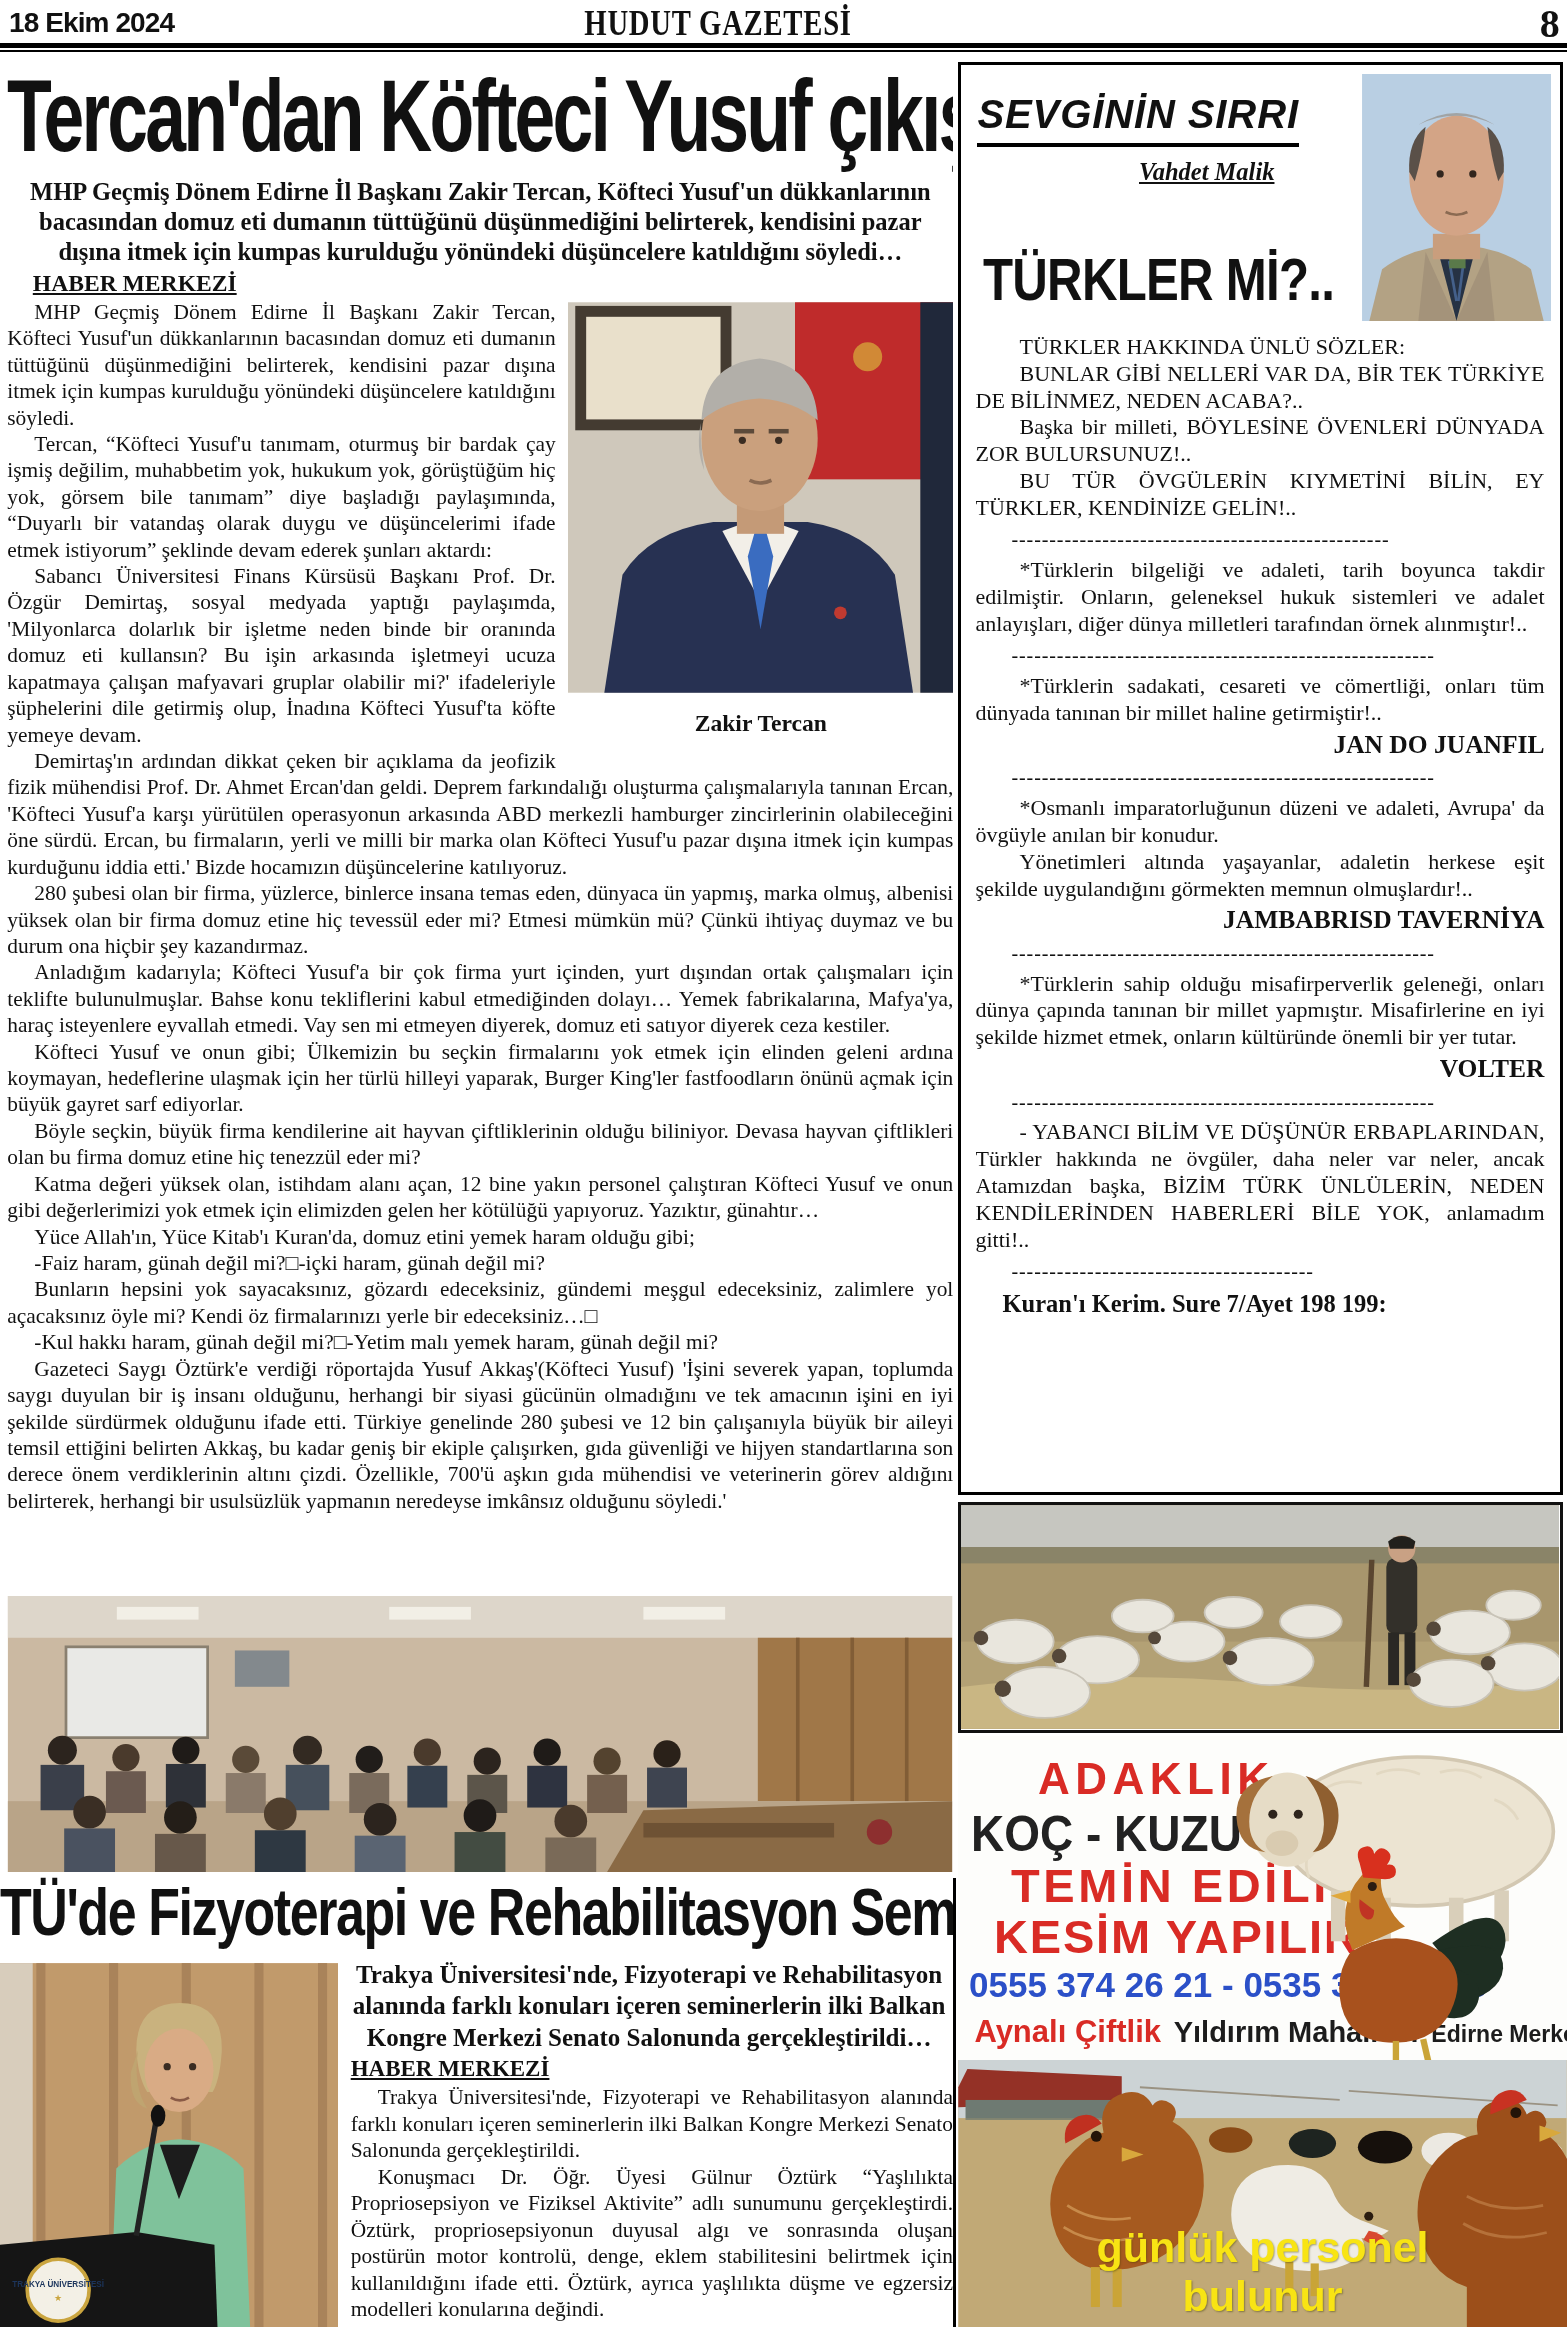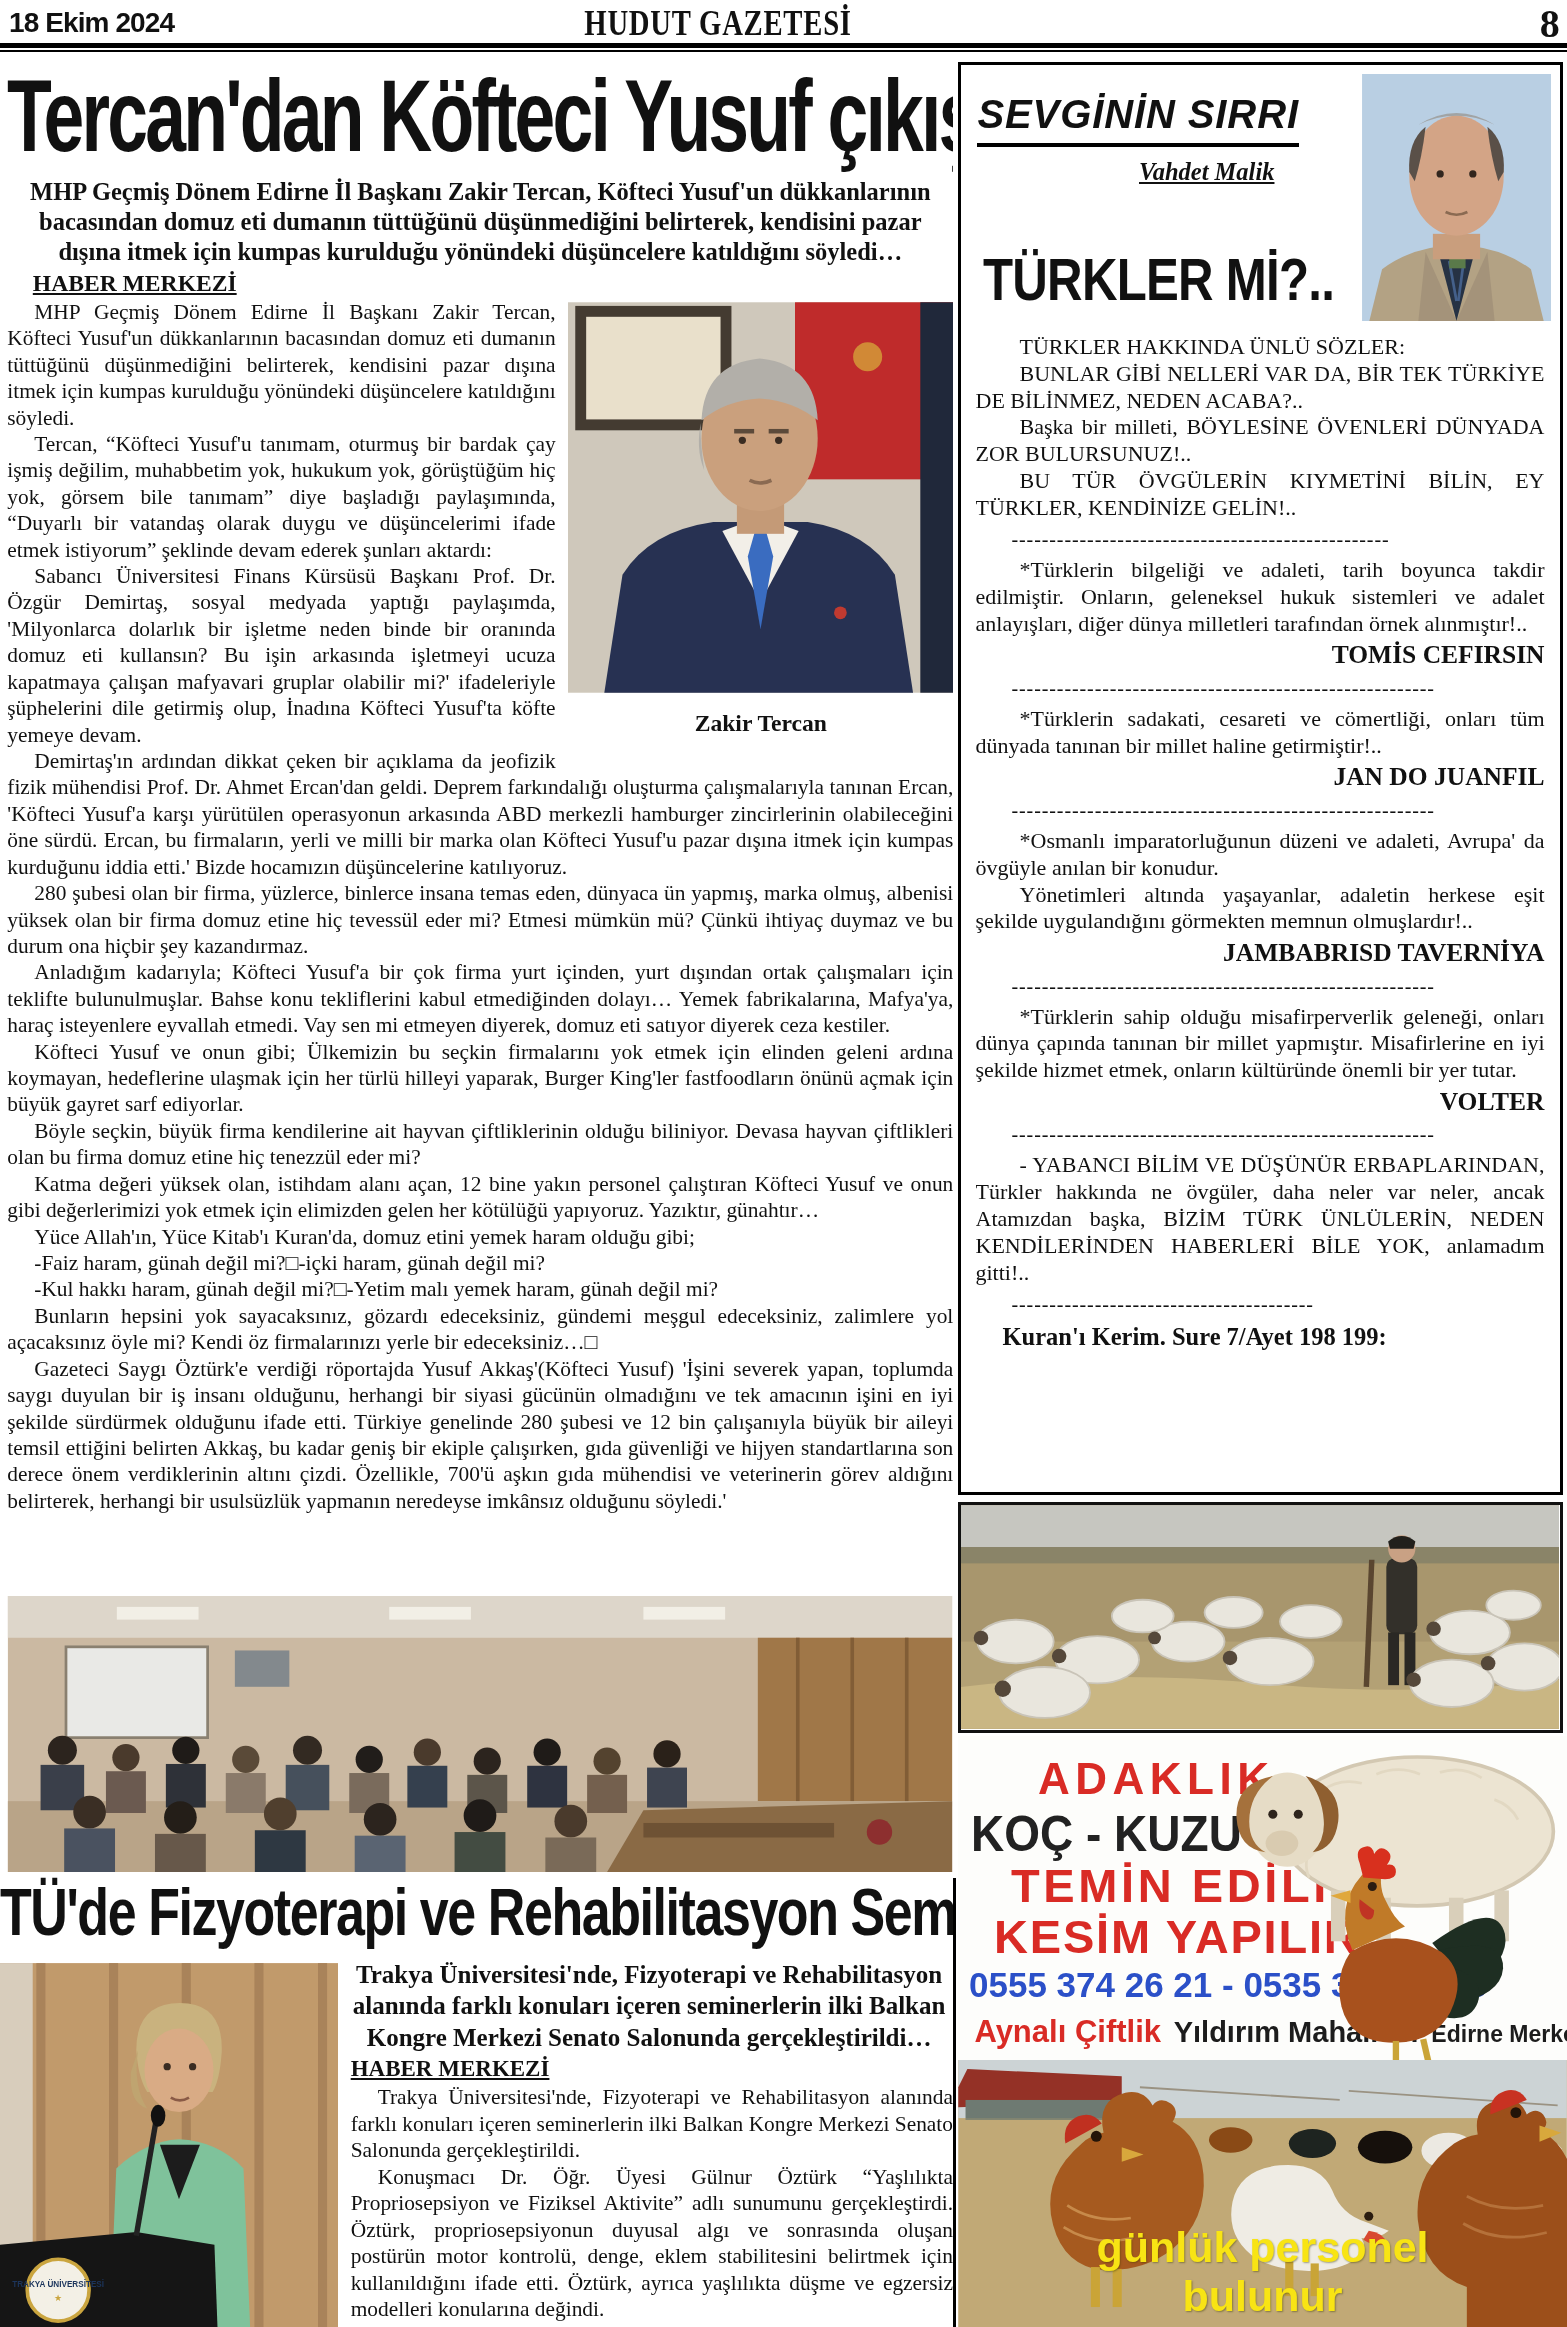--- a/index.html
+++ b/index.html
@@ -124,22 +124,22 @@
       <p>Tercan, “Köfteci Yusuf'u tanımam, oturmuş bir bardak çay işmiş değilim, muhabbetim yok, hukukum yok, görüştüğüm hiç yok, görsem bile tanımam” diye başladığı paylaşımında, “Duyarlı bir vatandaş olarak duygu ve düşüncelerimi ifade etmek istiyorum” şeklinde devam ederek  şunları aktardı:</p>
       <p>Sabancı Üniversitesi Finans Kürsüsü Başkanı Prof. Dr. Özgür Demirtaş, sosyal medyada yaptığı paylaşımda, 'Milyonlarca dolarlık bir işletme neden binde bir oranında domuz eti kullansın? Bu işin arkasında işletmeyi ucuza kapatmaya çalışan mafyavari gruplar olabilir mi?' ifadeleriyle şüphelerini dile getirmiş olup, İnadına Köfteci Yusuf'ta köfte yemeye devam.</p>
       <p>Demirtaş'ın ardından dikkat çeken bir açıklama da jeofizik fizik mühendisi Prof. Dr. Ahmet Ercan'dan geldi. Deprem farkındalığı oluşturma çalışmalarıyla tanınan Ercan, 'Köfteci Yusuf'a karşı yürütülen operasyonun arkasında ABD merkezli hamburger zincirlerinin olabileceğini öne sürdü. Ercan, bu firmaların, yerli ve milli bir marka olan Köfteci Yusuf'u pazar dışına itmek için kumpas kurduğunu iddia etti.' Bizde hocamızın düşüncelerine katılıyoruz.</p>
       <p>280 şubesi olan bir firma, yüzlerce, binlerce insana temas eden, dünyaca ün yapmış, marka olmuş, albenisi yüksek olan bir firma domuz etine hiç tevessül eder mi? Etmesi mümkün mü? Çünkü ihtiyaç duymaz ve bu durum ona hiçbir şey kazandırmaz.</p>
       <p>Anladığım kadarıyla; Köfteci Yusuf'a bir çok firma yurt içinden, yurt dışından ortak çalışmaları için teklifte bulunulmuşlar. Bahse konu tekliflerini kabul etmediğinden dolayı… Yemek fabrikalarına, Mafya'ya, haraç isteyenlere eyvallah etmedi. Vay sen mi etmeyen diyerek, domuz eti satıyor diyerek ceza kestiler.</p>
       <p>Köfteci Yusuf ve onun gibi; Ülkemizin bu seçkin firmalarını yok etmek için elinden geleni ardına koymayan, hedeflerine ulaşmak için her türlü hilleyi yaparak, Burger King'ler fastfoodların önünü açmak için büyük gayret sarf ediyorlar.</p>
       <p>Böyle seçkin, büyük firma kendilerine ait hayvan çiftliklerinin olduğu biliniyor. Devasa hayvan çiftlikleri olan bu firma domuz etine hiç tenezzül eder mi?</p>
       <p>Katma değeri yüksek olan, istihdam alanı açan, 12 bine yakın personel çalıştıran Köfteci Yusuf ve onun gibi değerlerimizi yok etmek için elimizden gelen her kötülüğü yapıyoruz. Yazıktır, günahtır…</p>
       <p>Yüce Allah'ın, Yüce Kitab'ı Kuran'da, domuz etini yemek haram olduğu gibi;</p>
       <p>-Faiz haram, günah değil mi?□-içki haram, günah değil mi?</p>
+      <p>Bunların hepsini yok sayacaksınız, gözardı edeceksiniz, gündemi meşgul edeceksiniz, zalimlere yol açacaksınız öyle mi? Kendi öz firmalarınızı yerle bir edeceksiniz…□</p>
       <p>-Kul hakkı haram, günah değil mi?□-Yetim malı yemek haram, günah değil mi?</p>
-      <p>Bunların hepsini yok sayacaksınız, gözardı edeceksiniz, gündemi meşgul edeceksiniz, zalimlere yol açacaksınız öyle mi? Kendi öz firmalarınızı yerle bir edeceksiniz…□</p>
       <p>Gazeteci Saygı Öztürk'e verdiği röportajda Yusuf Akkaş'(Köfteci Yusuf) 'İşini severek yapan, toplumda saygı duyulan bir iş insanı olduğunu, herhangi bir siyasi gücünün olmadığını ve tek amacının işini en iyi şekilde sürdürmek olduğunu ifade etti. Türkiye genelinde 280 şubesi ve 12 bin çalışanıyla büyük bir aileyi temsil ettiğini belirten Akkaş, bu kadar geniş bir ekiple çalışırken, gıda güvenliği ve hijyen standartlarına son derece önem verdiklerinin altını çizdi. Özellikle, 700'ü aşkın gıda mühendisi ve veterinerin görev aldığını belirterek, herhangi bir usulsüzlük yapmanın neredeyse imkânsız olduğunu söyledi.'</p>
 
     </div>
   </section>
 
   <aside class="column-box">
     <div class="col-title">SEVGİNİN SIRRI</div>
     <div class="col-author">Vahdet Malik</div>
     <div class="author-photo">
       <svg width="189" height="247" viewBox="0 0 208 272">
@@ -162,21 +162,20 @@
       </svg>
     </div>
     <h2 class="col-heading"><span>TÜRKLER Mİ?..</span></h2>
     <div class="col-body">
       <p class="caps">TÜRKLER HAKKINDA ÜNLÜ SÖZLER:</p>
       <p class="caps">BUNLAR GİBİ NELLERİ VAR DA,  BİR TEK TÜRKİYE DE BİLİNMEZ, NEDEN ACABA?..</p>
       <p>Başka bir milleti, BÖYLESİNE ÖVENLERİ DÜNYADA ZOR BULURSUNUZ!..</p>
       <p class="caps">BU TÜR ÖVGÜLERİN KIYMETİNİ BİLİN, EY TÜRKLER, KENDİNİZE GELİN!..</p>
       <p class="divider">--------------------------------------------------</p>
       <p>*Türklerin bilgeliği ve adaleti, tarih boyunca takdir edilmiştir. Onların, geleneksel hukuk sistemleri ve adalet anlayışları, diğer dünya milletleri tarafından örnek alınmıştır!..</p>
-      <p class="sig">TOMİS CEFIRSIN</p>
       <p class="divider">--------------------------------------------------------</p>
       <p>*Türklerin sadakati, cesareti ve cömertliği, onları tüm dünyada tanınan bir millet haline getirmiştir!..</p>
       <p class="sig">JAN DO JUANFIL</p>
       <p class="divider">--------------------------------------------------------</p>
       <p>*Osmanlı imparatorluğunun düzeni ve adaleti, Avrupa' da övgüyle anılan bir konudur.</p>
       <p>Yönetimleri altında yaşayanlar, adaletin herkese eşit şekilde uygulandığını görmekten memnun olmuşlardır!..</p>
       <p class="sig">JAMBABRISD TAVERNİYA</p>
       <p class="divider">--------------------------------------------------------</p>
       <p>*Türklerin sahip olduğu misafirperverlik geleneği, onları dünya çapında tanınan bir millet yapmıştır. Misafirlerine en iyi şekilde hizmet etmek, onların kültüründe önemli bir yer tutar.</p>
       <p class="sig">VOLTER</p>

